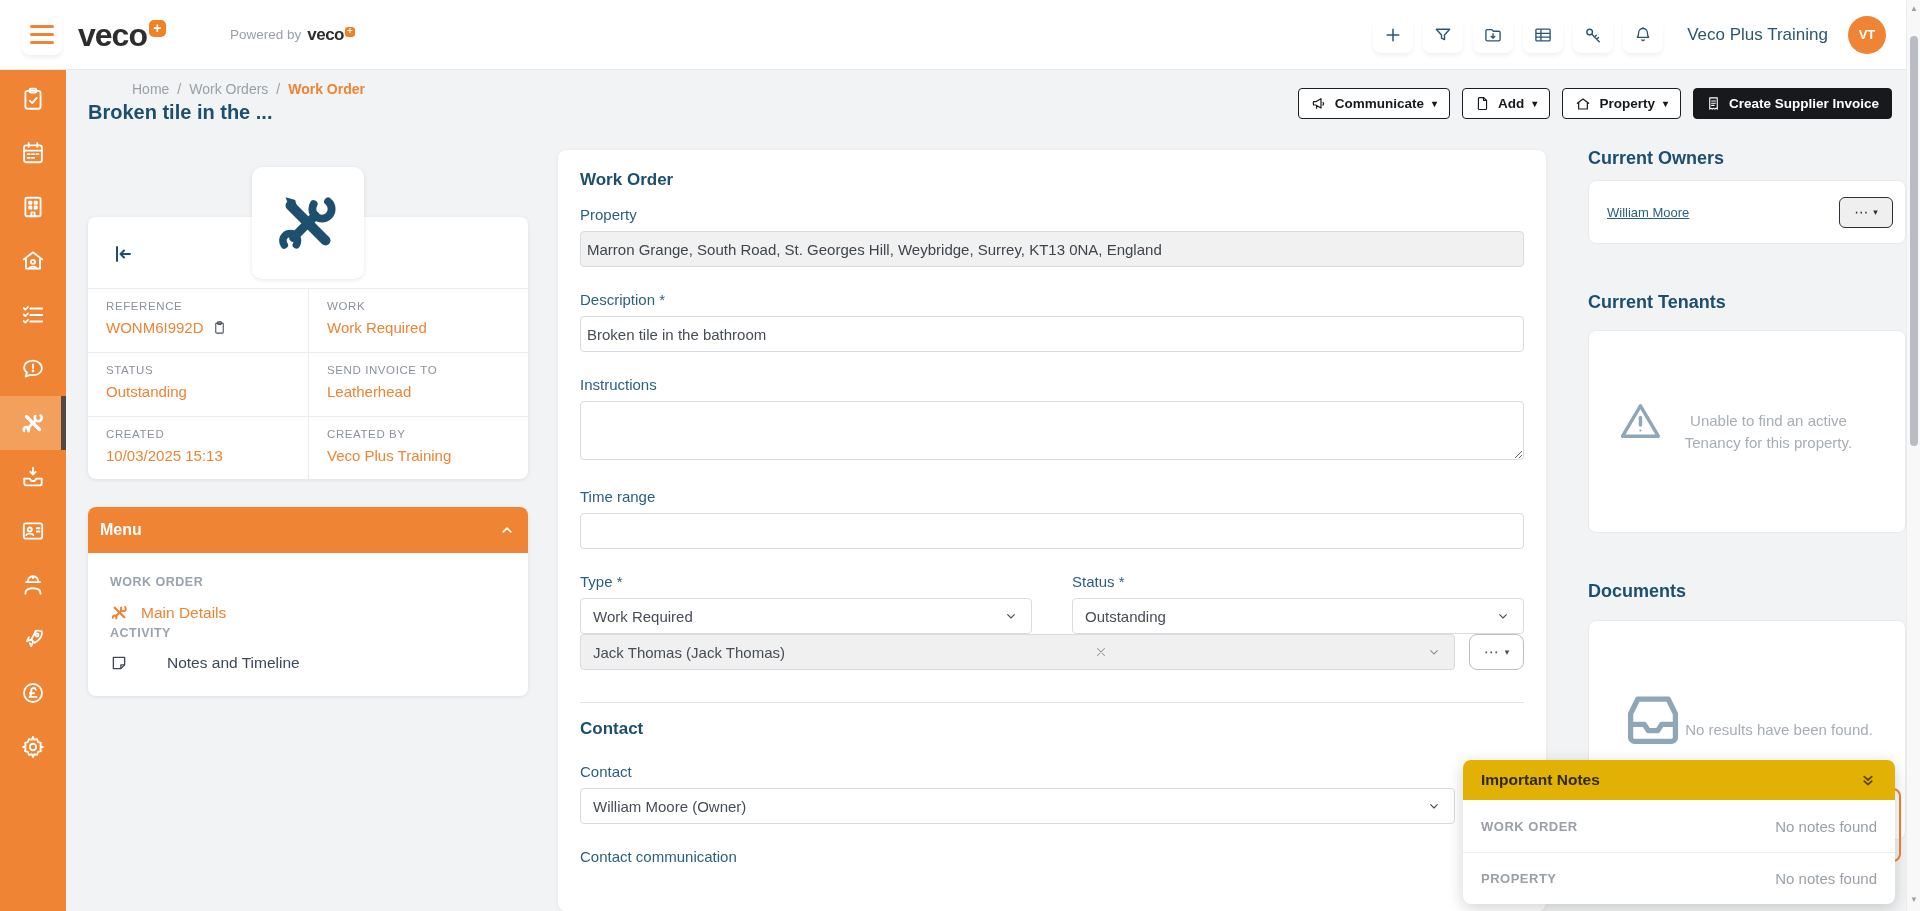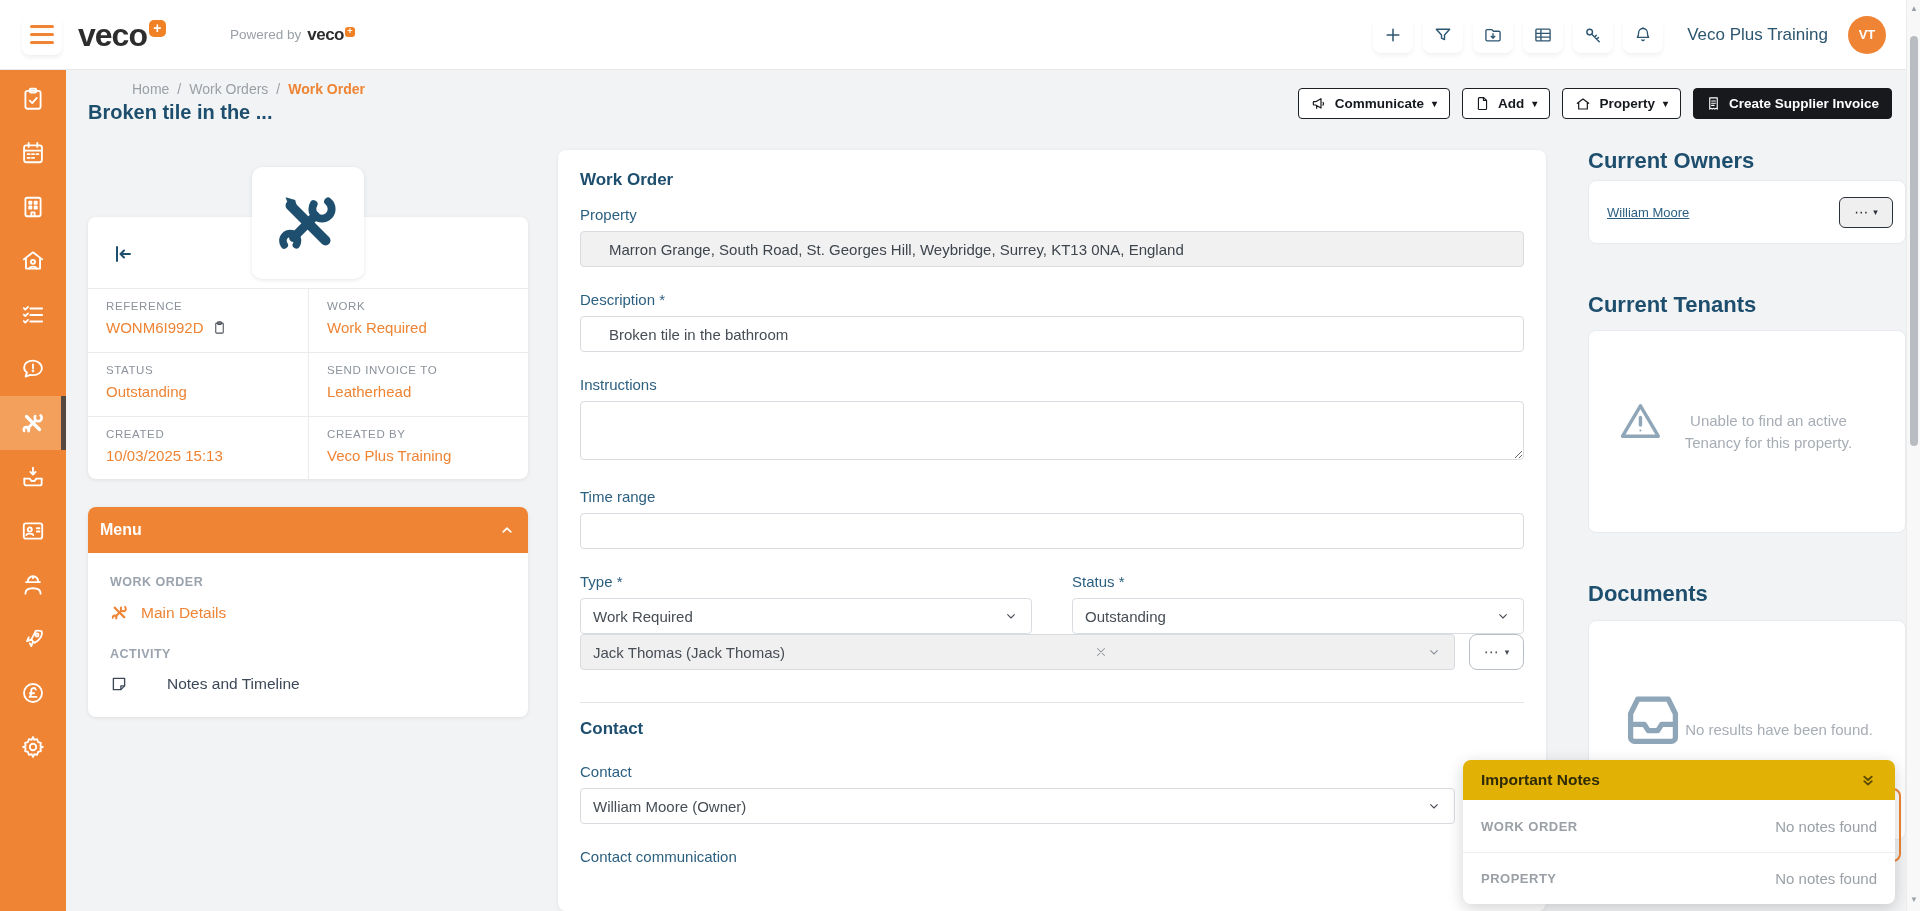--- a/index.html
+++ b/index.html
@@ -60,49 +60,49 @@
   .flabel{font-size:11.5px;color:#8b929b;letter-spacing:.6px;}
   .fvalue{font-size:15px;color:#ee8434;margin-top:7px;display:flex;align-items:center;gap:8px;}
   .copybtn{cursor:pointer;display:inline-flex;}
   .copybtn svg{stroke:#4a4f57;fill:none;stroke-width:1.7;stroke-linejoin:round;}
 
   .menucard{position:absolute;left:88px;top:507px;width:440px;z-index:5;border-radius:8px;box-shadow:0 1px 4px rgba(0,0,0,.08);background:#fff;}
   .menuhead{height:46px;background:#ee8434;border-radius:8px 8px 0 0;display:flex;align-items:center;padding:0 12px;cursor:pointer;}
   .menuhead .mtitle{color:#fff;font-weight:700;font-size:16px;}
   .menuhead svg{margin-left:auto;stroke:#fff;fill:none;stroke-width:2.2;stroke-linecap:round;stroke-linejoin:round;}
   .menubody{padding:20px 22px 24px 22px;}
-  .mgroup{font-size:12.5px;font-weight:700;color:#9aa3ad;letter-spacing:.5px;margin-top:25px;}
+  .mgroup{font-size:12.5px;font-weight:700;color:#9aa3ad;letter-spacing:.5px;margin-top:4px;}
   .mgroup:first-child{margin-top:2px;}
   .mitem{display:flex;align-items:center;gap:12px;margin-top:14px;font-size:15.5px;cursor:pointer;}
   .mitem.orange{color:#ee8434;}
   .mitem.dark{color:#3c4858;gap:39px;}
   .mitem svg{flex:none;}
 
   
   .maincard{position:absolute;left:558px;top:150px;width:988px;height:761px;background:#fff;border-radius:8px;box-shadow:0 1px 4px rgba(0,0,0,.07);padding:20px 22px;z-index:4;}
   .h2{font-size:17px;font-weight:700;color:#1d4e6e;margin:0;}
   .lbl{font-size:15px;color:#2b5f80;margin:24px 0 8px 0;}
-  .inp{width:100%;height:36px;border:1px solid #d8dbe0;border-radius:4px;padding:0 28px;font-size:15px;color:#474d55;background:#fff;outline:none;}
+  .inp{width:100%;height:36px;border:1px solid #d8dbe0;border-radius:4px;padding:0 6px;font-size:15px;color:#474d55;background:#fff;outline:none;}
   .inp.dis{background:#f1f1f2;color:#3f454d;}
   .ta{width:100%;height:59px;border:1px solid #d8dbe0;border-radius:4px;padding:8px 12px;font-size:15px;color:#474d55;resize:both;outline:none;}
   .sel{height:36px;border:1px solid #d8dbe0;border-radius:4px;padding:0 12px;font-size:15px;color:#474d55;background:#fff;display:flex;align-items:center;cursor:pointer;}
   .sel .chev{margin-left:auto;display:flex;}
   .sel svg{stroke:#4a4f57;fill:none;stroke-width:1.6;stroke-linecap:round;stroke-linejoin:round;}
   .sel.gray{background:#f0f0f1;}
   .row2{display:flex;gap:40px;}
   .row2 .col{flex:1;min-width:0;}
   .suprow{display:flex;gap:14px;align-items:center;}
   .suprow .sel{width:875px;flex:none;}
   .xicon{margin-left:auto;margin-right:10px;display:flex;}
   .dotbtn{width:55px;height:36px;border:1px solid #b9bfc6;border-radius:8px;background:#fff;display:flex;align-items:center;justify-content:center;gap:6px;color:#4a4f57;cursor:pointer;font-size:15px;}
   .dotbtn .caret{font-size:9px;}
   .divider{height:1px;background:#e3e6e9;margin:32px 0 16px 0;}
 
   
-  .rh{position:absolute;left:1588px;font-size:22px;font-weight:700;color:#1d4e6e;z-index:4;}
+  .rh{position:absolute;left:1588px;font-size:18px;font-weight:700;color:#1d4e6e;z-index:4;}
   .rcard{position:absolute;left:1588px;width:318px;background:#fff;border:1px solid #e8eaed;border-radius:8px;z-index:4;}
   .ownerrow{height:62px;display:flex;align-items:center;padding:0 12px 0 18px;}
   .ownername{color:#2b5f80;font-size:13px;text-decoration:underline;}
   .ownerbtn{margin-left:auto;width:54px;height:31px;border:1.5px solid #2b3138;border-radius:6px;display:flex;align-items:center;justify-content:center;gap:5px;color:#2b3138;cursor:pointer;font-size:14px;}
   .ownerbtn .caret{font-size:9px;}
   .emptycard{display:flex;flex-direction:row;align-items:center;justify-content:center;text-align:center;color:#a7adb5;font-size:15px;line-height:1.45;padding:18px 30px;}
   .emptycard svg{stroke:#8fa6b8;fill:none;stroke-width:2;stroke-linecap:round;stroke-linejoin:round;margin-bottom:22px;}
 
   
   .notes-ghost{position:absolute;left:1620px;top:788px;width:281px;height:74px;border:2px solid #ee8434;border-radius:8px;z-index:39;}

